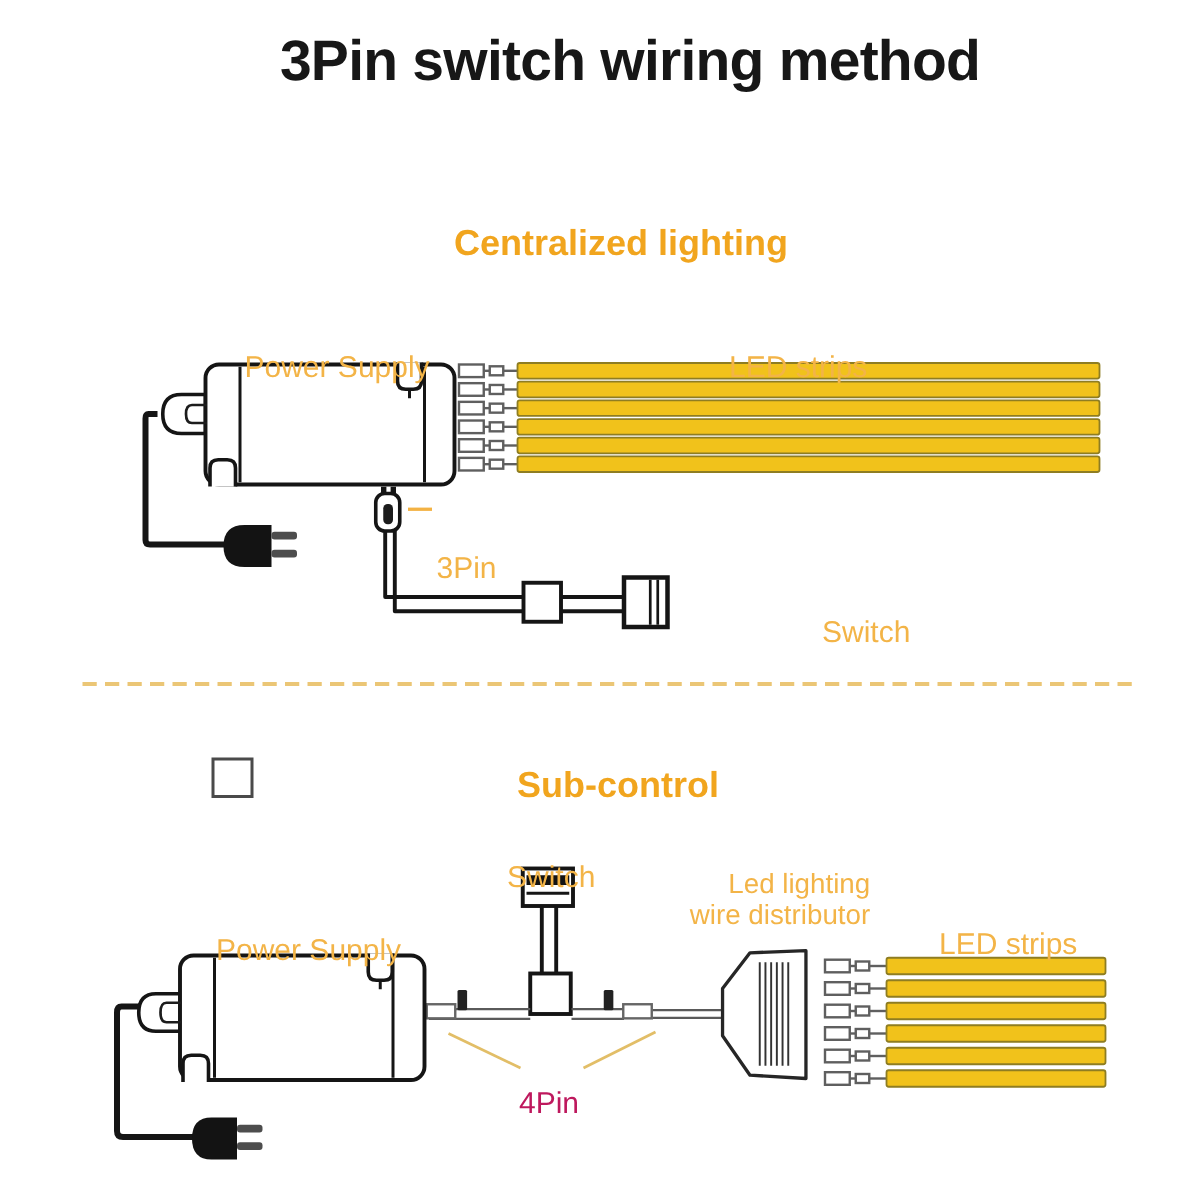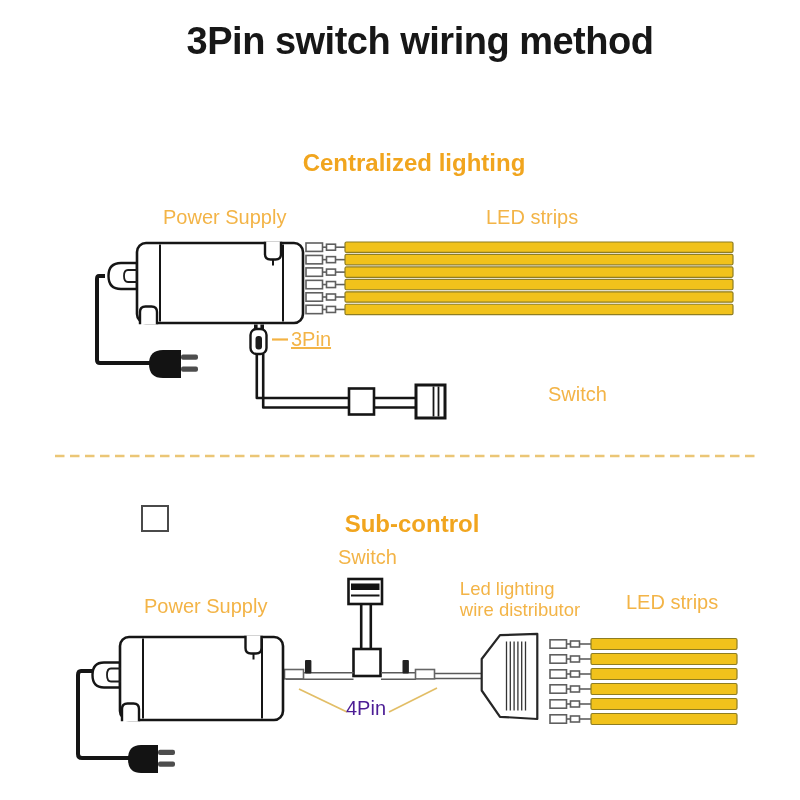--- a/index.html
+++ b/index.html
@@ -9,24 +9,24 @@
   }
   .t{position:absolute;white-space:nowrap;}
   .title{
     left:420px;top:20px;transform:translateX(-50%);
     font-size:38px;font-weight:700;color:#171717;letter-spacing:-0.5px;
   }
   .sec-header{
     transform:translateX(-50%);
     font-size:24px;font-weight:700;color:#F1A51E;
   }
-  .lbl{font-size:20px;color:#F3B447;}
+  .lbl{font-size:20px;color:#F3B447;margin-top:28px;}
   .lbl-small{font-size:18.5px;color:#F3B447;}
-  .dist-lbl{transform:translateX(-50%);text-align:left;line-height:21px;white-space:nowrap;}
-  .pin4{color:#4c1d95;}
+  .dist-lbl{transform:translateX(-50%);text-align:right;line-height:21px;white-space:nowrap;}
+  .pin4{color:#be185d;}
   svg{position:absolute;left:0;top:0;}
 </style>
 </head>
 <body>
 
 <div class="page">
 
   <svg width="800" height="800" viewBox="0 0 800 800">
 
     <g>
@@ -187,21 +187,21 @@
         <path d="M579.5,719 H591" stroke="#5f5f5f" stroke-width="1.6"></path>
         <rect x="591" y="713.5" width="146" height="11" rx="1.5" fill="#F1C21B" stroke="#8e7d22" stroke-width="1.2"></rect>
       </g>
   </svg>
 
   <div class="t title">3Pin switch wiring method</div>
 
   <div class="t sec-header" style="left:414px;top:149px;">Centralized lighting</div>
   <div class="t lbl" style="left:163px;top:206px;">Power Supply</div>
   <div class="t lbl" style="left:486px;top:206px;">LED strips</div>
-  <div class="t lbl" style="left:291px;top:328px;text-decoration:underline;">3Pin</div>
+  <div class="t lbl" style="left:291px;top:340px;">3Pin</div>
   <div class="t lbl" style="left:548px;top:383px;">Switch</div>
 
   <div class="t sec-header" style="left:412px;top:494px;margin-top:16px;">Sub-control</div>
   <div class="t lbl" style="left:338px;top:546px;">Switch</div>
   <div class="t lbl" style="left:144px;top:595px;">Power Supply</div>
   <div class="t lbl-small dist-lbl" style="left:520px;top:578px;">
     <div>Led lighting</div>
     <div>wire distributor</div>
   </div>
   <div class="t lbl" style="left:626px;top:591px;">LED strips</div>

